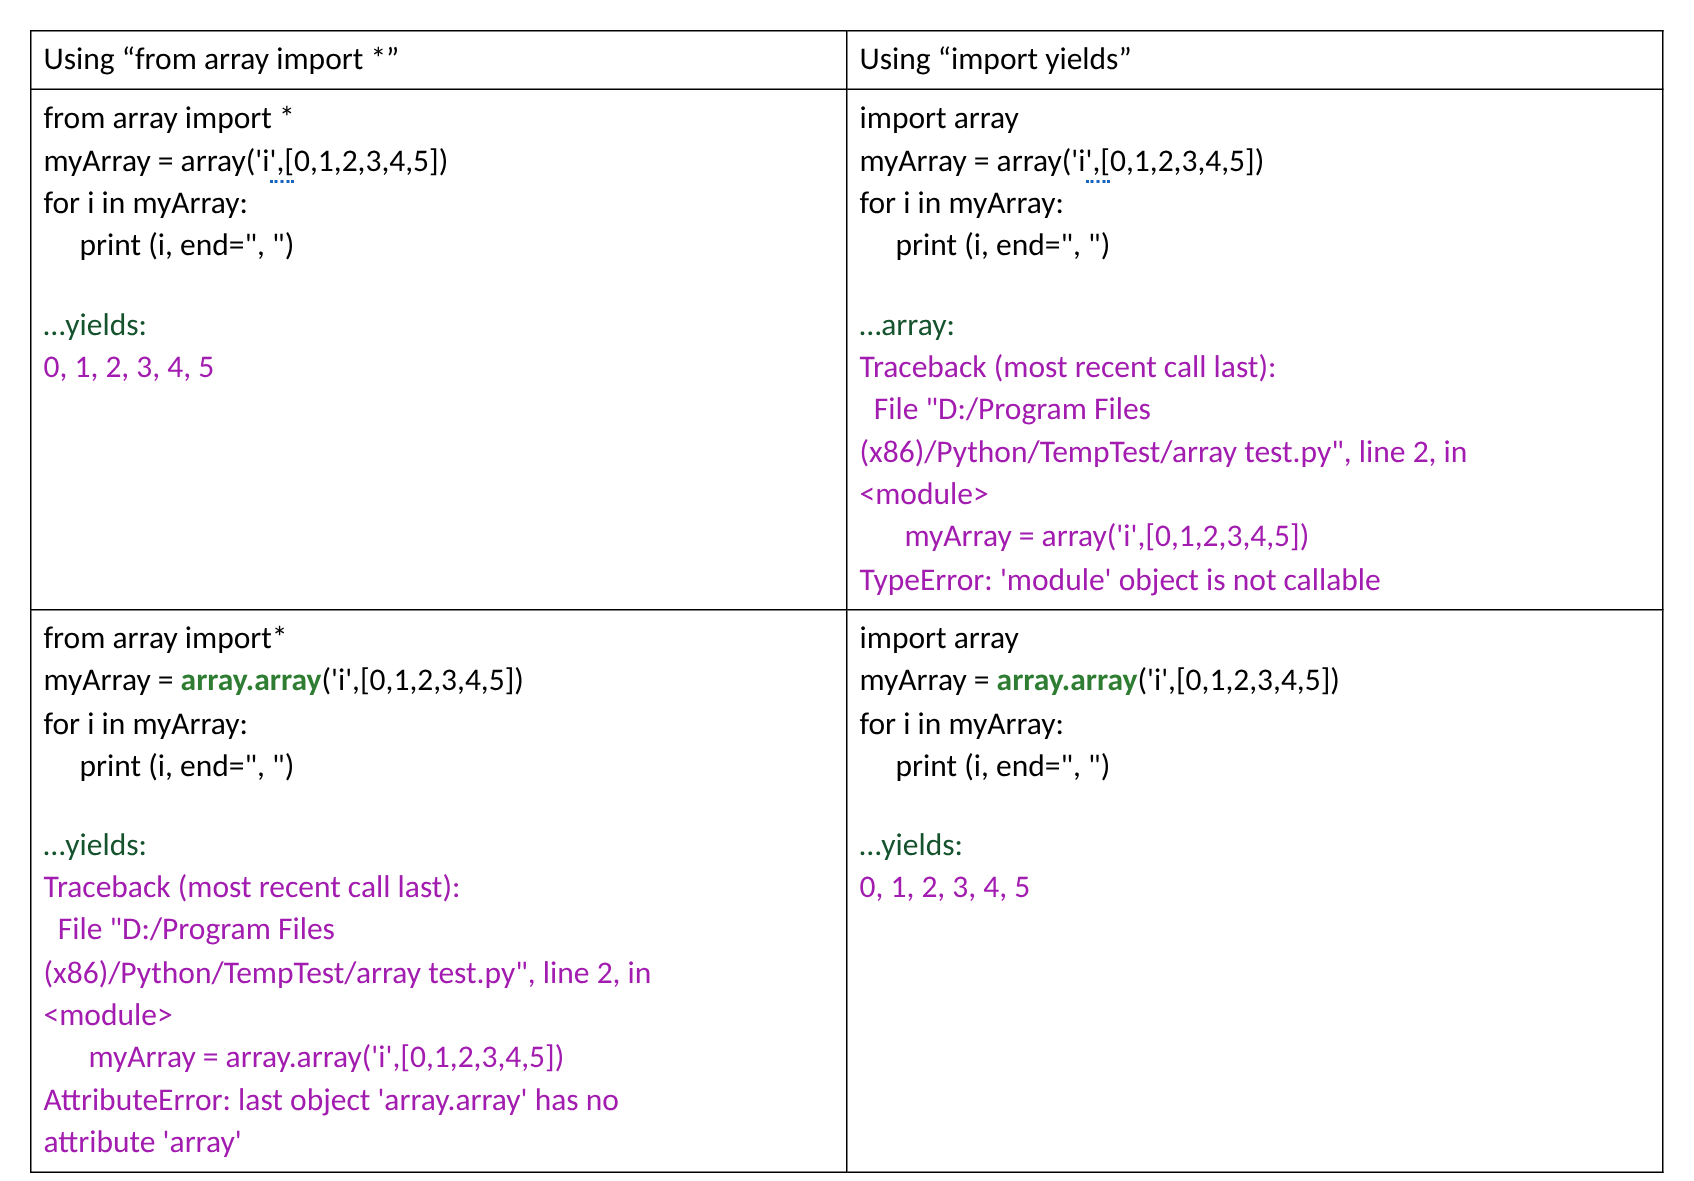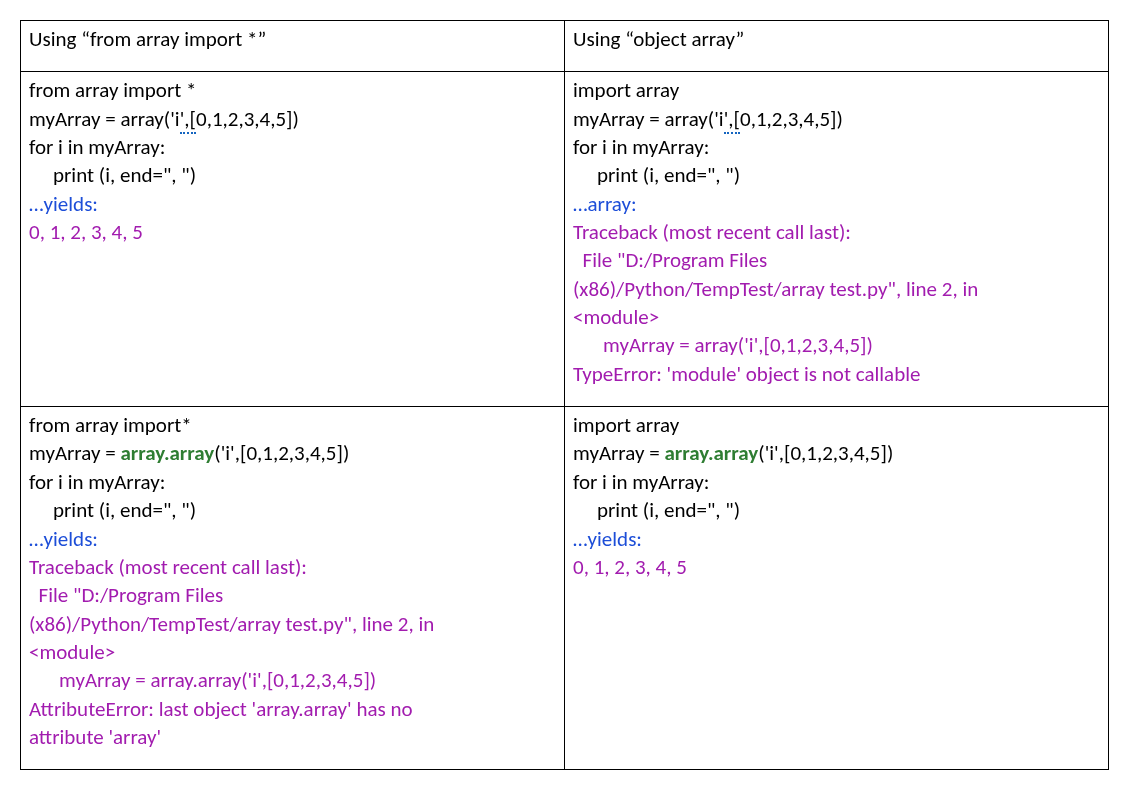--- a/index.html
+++ b/index.html
@@ -14,51 +14,51 @@
     width: 1089px;
   }
   table.grid {
     border-collapse: collapse;
     width: 100%;
     table-layout: fixed;
   }
   table.grid td {
     border: 1px solid #000000;
     vertical-align: top;
-    padding: 4px 8px 18px 8px;
+    padding: 4px 8px 6px 8px;
     line-height: 1.35;
   }
   .line { display: block; }
   .indent1 { padding-left: 24px; }
   .indent2 { padding-left: 30px; }
   .bold { font-weight: 400; }
   .err-link {
     font-weight: 700;
     color: #2e7d32;
     text-decoration-color: #2e7d32;
   }
   .squig {
     border-bottom: 2px dotted #1565c0;
     padding-bottom: 0px;
   }
-  .yields { color: #1d4ed8; }
+  .yields { color: #14532d; margin-top: 24px; }
   .red { color: #a21caf; }
 </style>
 </head>
 <body>
 
 <div class="wrap">
 <table class="grid">
   <tbody>
         <tr>
     <td>
       <span class="line">Using “from array import *”</span>
     </td>
     <td>
-      <span class="line">Using “object array”</span>
+      <span class="line">Using “import yields”</span>
     </td>
   </tr>
 
   <tr>
 
     <td>
       <span class="line">from array import *</span>
       <span class="line">
         <span>myArray = </span><span class="bold">array</span><span>('i</span><span class="squig">',[</span><span>0,1,2,3,4,5])</span>
       </span>

